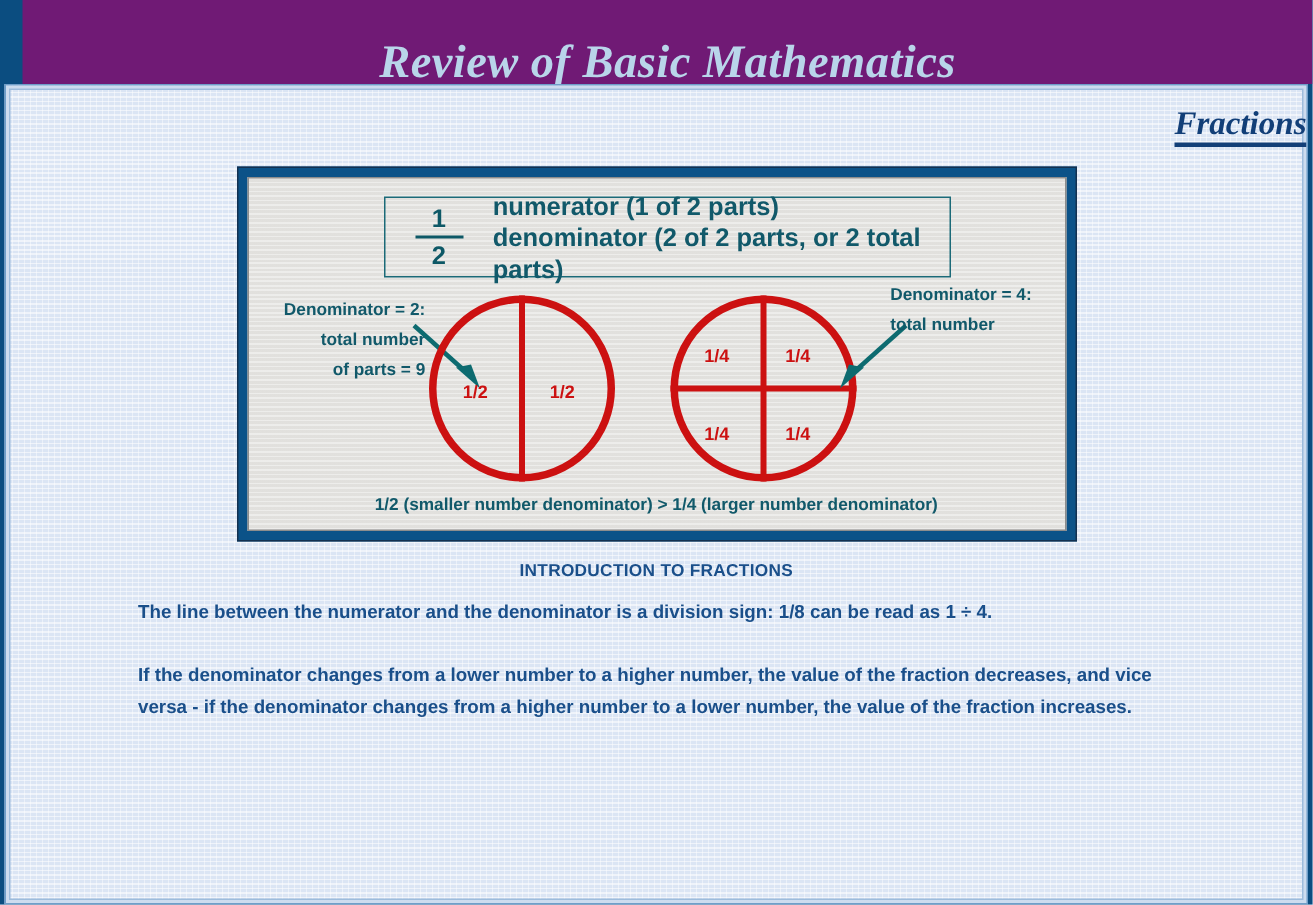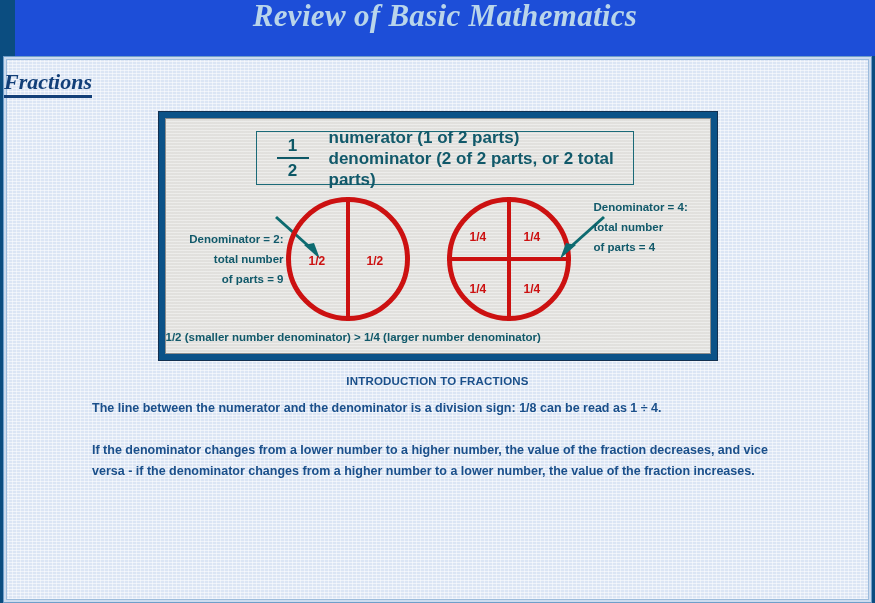--- a/index.html
+++ b/index.html
@@ -10,23 +10,23 @@
     width: 875px;
     height: 603px;
     overflow: hidden;
     background: #0b4d80;
     font-family: "Liberation Sans", sans-serif;
   }
 
   
   .header {
     height: 56px;
-    background: #1d4ed8;
+    background: #701a75;
     display: flex;
-    align-items: flex-start;
+    align-items: flex-end;
     justify-content: center;
     box-sizing: border-box;
     margin-left: 15px;
   }
   .header-title {
     font-family: "Liberation Serif", serif;
     font-style: italic;
     font-weight: bold;
     font-size: 31px;
     color: #b9d5ea;
@@ -43,21 +43,21 @@
     border: 1px solid #6f9ec9;
     background:
       repeating-linear-gradient(0deg, rgba(255,255,255,0.55) 0 1px, rgba(255,255,255,0) 1px 3px),
       repeating-linear-gradient(90deg, rgba(255,255,255,0.45) 0 1px, rgba(255,255,255,0) 1px 4px),
       #dbe5f4;
     box-shadow: inset 0 0 0 2px #cddcef, inset 0 0 0 3px #9dbcdc;
     overflow: hidden;
   }
 
   .page-title {
-    text-align: left;
+    text-align: right;
     padding-top: 12px;
     font-family: "Liberation Serif", serif;
     font-style: italic;
     font-weight: bold;
     font-size: 22px;
     color: #123f78;
   }
   .page-title span {
     border-bottom: 3px solid #123f78;
     padding-bottom: 1px;
@@ -164,21 +164,21 @@
   .annot.left { text-align: right; }
   .annot.right { text-align: left; }
 
   .arrow-svg { position: absolute; overflow: visible; }
 
   .diagram-caption {
     position: absolute;
     left: 0;
     right: 0;
     bottom: 10px;
-    text-align: left;
+    text-align: center;
     font-size: 11.5px;
     font-weight: bold;
     color: #11596a;
   }
 
   
   .body-text {
     margin: 14px 88px 0 88px;
     color: #1a4f8a;
   }
@@ -221,21 +221,21 @@
             <div class="frac-num">1</div>
             <div class="frac-bar"></div>
             <div class="frac-den">2</div>
           </div>
           <div class="fraction-labels">
             <div>numerator (1 of 2 parts)</div>
             <div>denominator (2 of 2 parts, or 2 total parts)</div>
           </div>
         </div>
 
-        <div class="annot left" style="left: 8px; top: 78px; width: 110px; margin-top: 32px;">
+        <div class="annot left" style="left: 8px; top: 78px; width: 110px;">
           <div>Denominator = 2:</div>
           <div>total number</div>
           <div>of parts = 9</div>
         </div>
 
         <svg class="arrow-svg" style="left:108px; top:96px;" width="56" height="46" viewBox="0 0 56 46">
           <line x1="2" y1="2" x2="40" y2="36" stroke="#0d6b70" stroke-width="3"></line>
           <polygon points="46,44 30,30 40,28" fill="#0d6b70"></polygon>
         </svg>
 
@@ -252,24 +252,23 @@
           <div class="part-label" style="left: 72px; top: 28px;">1/4</div>
           <div class="part-label" style="left: 18px; top: 80px;">1/4</div>
           <div class="part-label" style="left: 72px; top: 80px;">1/4</div>
         </div>
 
         <svg class="arrow-svg" style="left:384px; top:96px;" width="56" height="46" viewBox="0 0 56 46">
           <line x1="54" y1="2" x2="16" y2="36" stroke="#0d6b70" stroke-width="3"></line>
           <polygon points="10,44 26,30 16,28" fill="#0d6b70"></polygon>
         </svg>
 
-        <div class="annot right" style="left: 428px; top: 78px; width: 120px;">
+        <div class="annot right" style="left: 428px; top: 68px; width: 120px;">
           <div>Denominator = 4:</div>
           <div>total number</div>
-          <div>of parts = 4</div>
         </div>
 
         <div class="diagram-caption">1/2 (smaller number denominator) &gt; 1/4 (larger number denominator)</div>
 
       </div>
     </div>
   </div>
 
   <div class="body-text">
     <div class="intro-heading">INTRODUCTION TO FRACTIONS</div>

